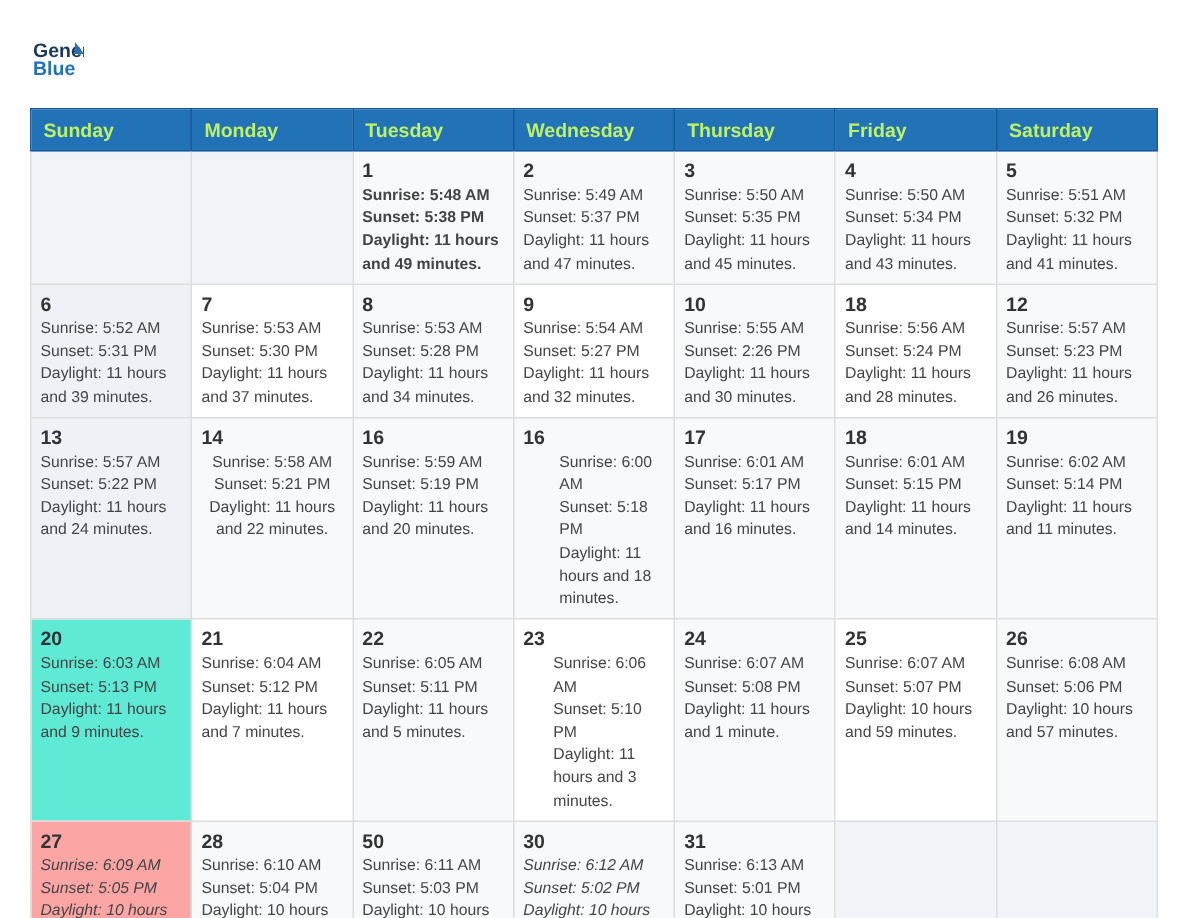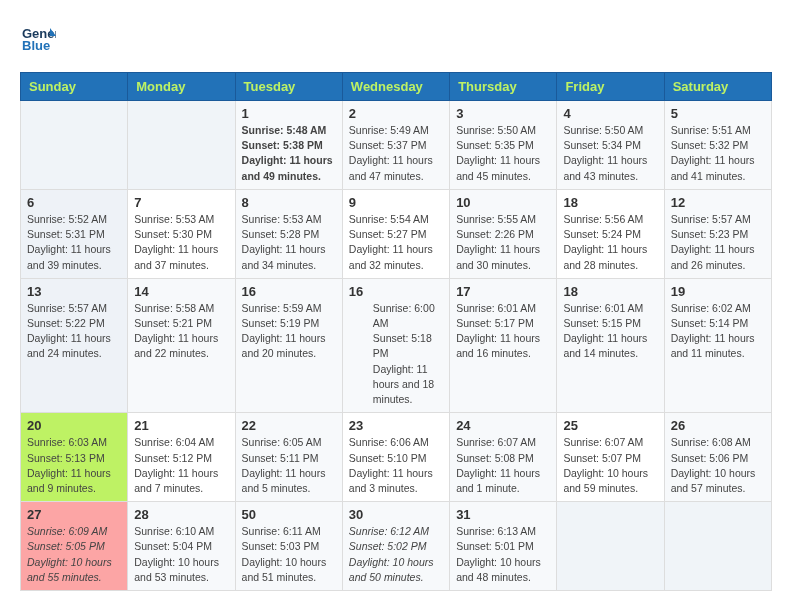--- a/index.html
+++ b/index.html
@@ -191,21 +191,21 @@
       </tr>
       <tr>
         <td style="background: rgb(238, 242, 247);">
           <span class="day-number">13</span>
           <div class="day-info" style="white-space: pre-line;">Sunrise: 5:57 AM
 Sunset: 5:22 PM
 Daylight: 11 hours and 24 minutes.</div>
         </td>
         <td>
           <span class="day-number">14</span>
-          <div class="day-info" style="white-space: pre-line;">Sunrise: 5:58 AM
+          <div class="day-info" style="white-space: pre-line; text-align: center;">Sunrise: 5:58 AM
 Sunset: 5:21 PM
 Daylight: 11 hours and 22 minutes.</div>
         </td>
         <td>
           <span class="day-number">16</span>
           <div class="day-info" style="white-space: pre-line;">Sunrise: 5:59 AM
 Sunset: 5:19 PM
 Daylight: 11 hours and 20 minutes.</div>
         </td>
         <td>
@@ -227,41 +227,41 @@
 Daylight: 11 hours and 14 minutes.</div>
         </td>
         <td>
           <span class="day-number">19</span>
           <div class="day-info" style="white-space: pre-line;">Sunrise: 6:02 AM
 Sunset: 5:14 PM
 Daylight: 11 hours and 11 minutes.</div>
         </td>
       </tr>
       <tr>
-        <td style="background: #bef264;">
+        <td style="background: #5eead4;">
           <span class="day-number">20</span>
           <div class="day-info" style="white-space: pre-line;">Sunrise: 6:03 AM
 Sunset: 5:13 PM
 Daylight: 11 hours and 9 minutes.</div>
         </td>
         <td>
           <span class="day-number">21</span>
           <div class="day-info" style="white-space: pre-line;">Sunrise: 6:04 AM
 Sunset: 5:12 PM
 Daylight: 11 hours and 7 minutes.</div>
         </td>
         <td>
           <span class="day-number">22</span>
           <div class="day-info" style="white-space: pre-line;">Sunrise: 6:05 AM
 Sunset: 5:11 PM
 Daylight: 11 hours and 5 minutes.</div>
         </td>
         <td>
           <span class="day-number">23</span>
-          <div class="day-info" style="white-space: pre-line;">Sunrise: 6:06 AM
+          <div class="day-info" style="white-space: pre-line; margin-left: 20px;">Sunrise: 6:06 AM
 Sunset: 5:10 PM
 Daylight: 11 hours and 3 minutes.</div>
         </td>
         <td>
           <span class="day-number">24</span>
           <div class="day-info" style="white-space: pre-line;">Sunrise: 6:07 AM
 Sunset: 5:08 PM
 Daylight: 11 hours and 1 minute.</div>
         </td>
         <td>

